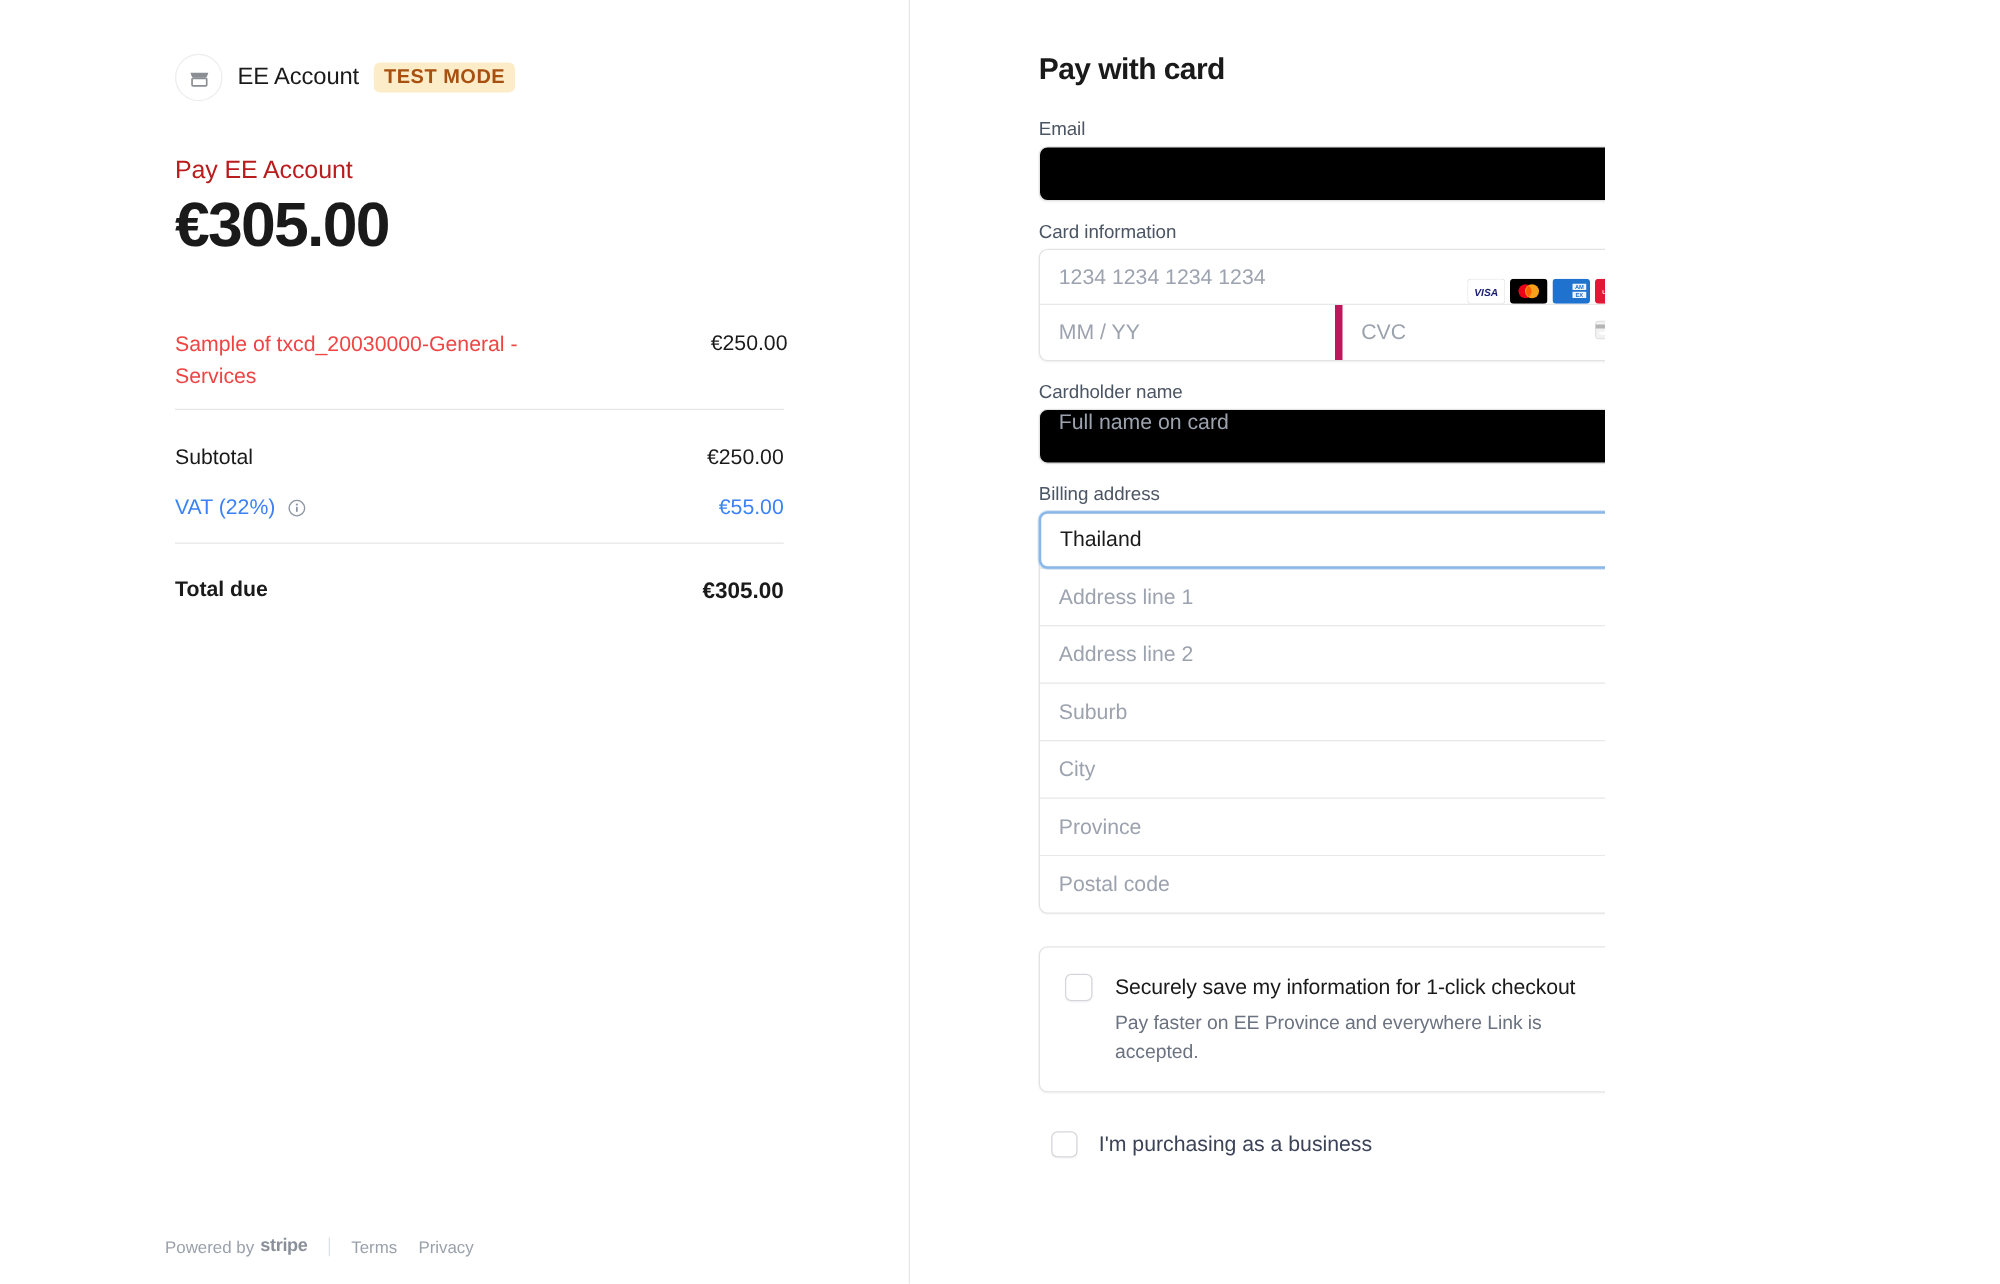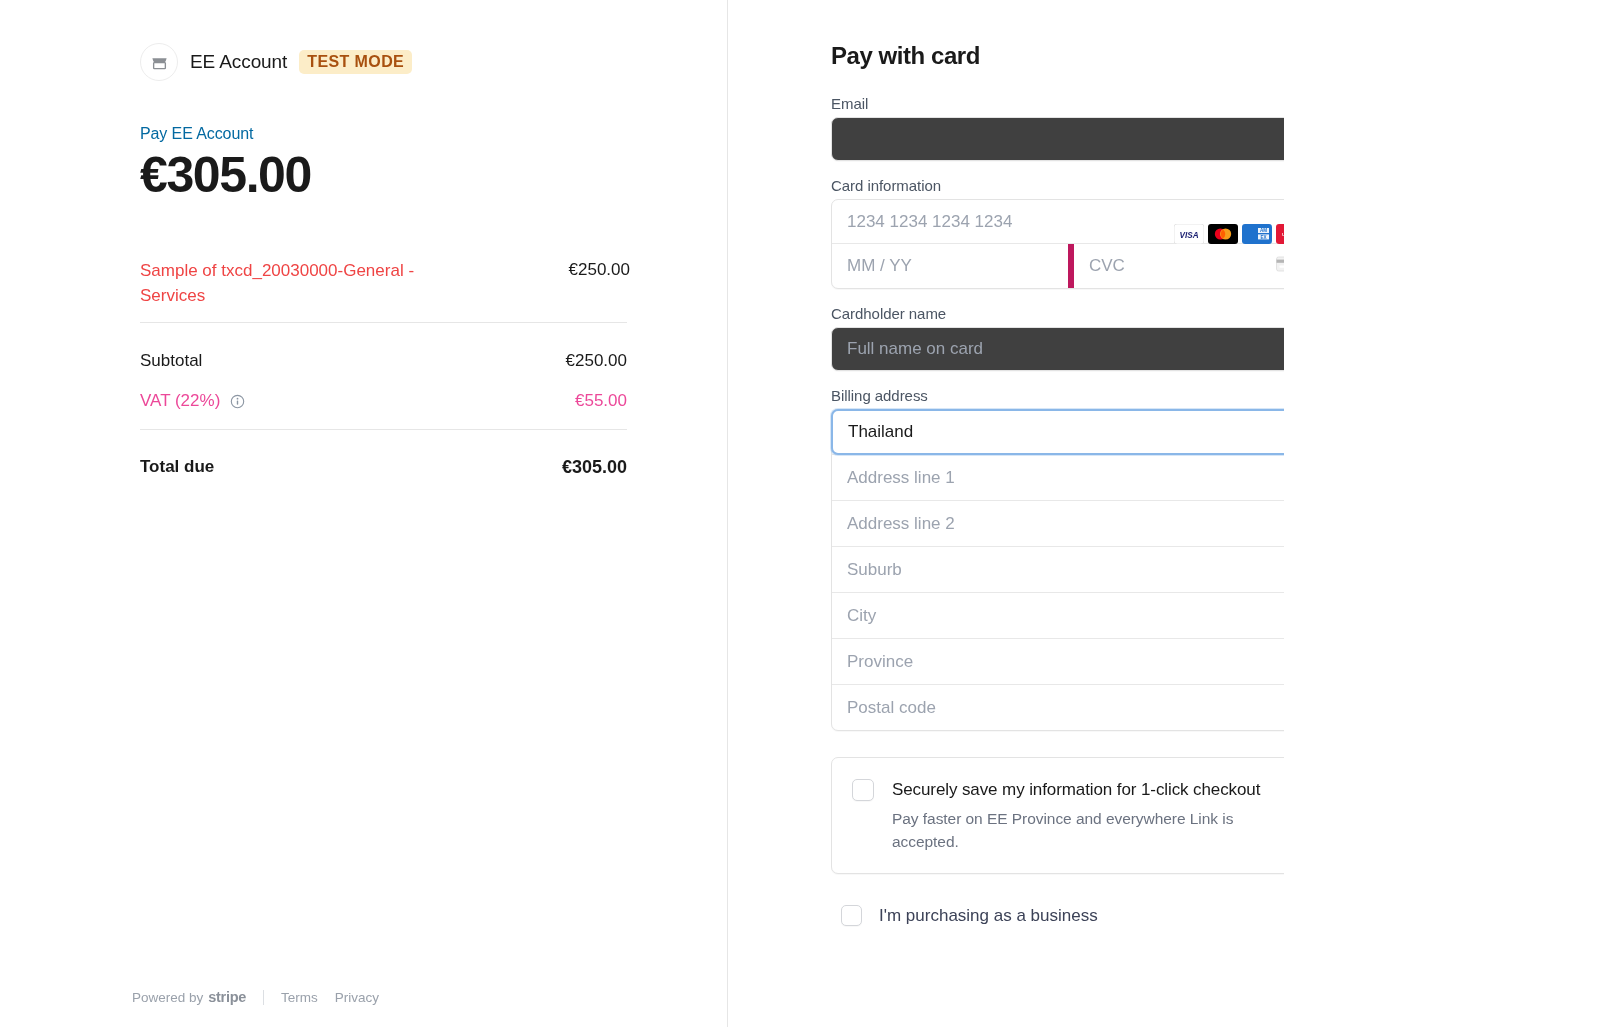--- a/index.html
+++ b/index.html
@@ -66,22 +66,22 @@
     font-size: 16px;
     font-weight: bold;
     letter-spacing: 0.4px;
     padding: 4px 8px 4px 8px;
     border-radius: 5px;
     line-height: 1;
   }
 
   .pay-label {
     margin-top: 41px;
-    font-size: 16px;
-    color: #0369a1;
+    font-size: 20px;
+    color: #b91c1c;
     letter-spacing: -0.1px;
   }
   .pay-amount {
     margin-top: 4px;
     font-size: 50px;
     font-weight: bold;
     color: #1a1a1a;
     letter-spacing: -1.4px;
     line-height: 1.12;
   }
@@ -124,21 +124,21 @@
     width: 487px;
   }
   .tr-label {
     font-size: 17px;
     color: #1a1a1a;
     display: flex;
     align-items: center;
     gap: 7px;
   }
   .tr-amount { font-size: 17px; color: #1a1a1a; }
-  .muted .tr-label, .muted .tr-amount { color: #ec4899; gap: 10px; }
+  .muted .tr-label, .muted .tr-amount { color: #3b82f6; gap: 10px; }
   .info-icon { display: inline-flex; align-items: center; }
 
   .totals-gap { height: 8px; }
   .grand { padding-top: 17px; }
   .grand .tr-label { font-weight: bold; }
   .grand .tr-amount { font-weight: bold; font-size: 18px; }
 
   .footer {
     position: absolute;
     left: 132px;
@@ -179,24 +179,23 @@
     color: #4b5563;
     margin-bottom: 5px;
     letter-spacing: -0.05px;
   }
 
   .input-box {
     width: 489px;
     height: 44px;
     border: 1px solid #e3e3e3;
     border-radius: 7px;
-    background: #404040;
+    background: #000000;
     box-shadow: 0 1px 1px rgba(0,0,0,0.03);
     display: flex;
-    align-items: center;
     padding: 0 15px;
     font-size: 17px;
     color: #1a1a1a;
   }
   .placeholder { color: #9ca3af; font-size: 17px; }
 
   
   .card-box {
     width: 489px;
     border: 1px solid #e3e3e3;

